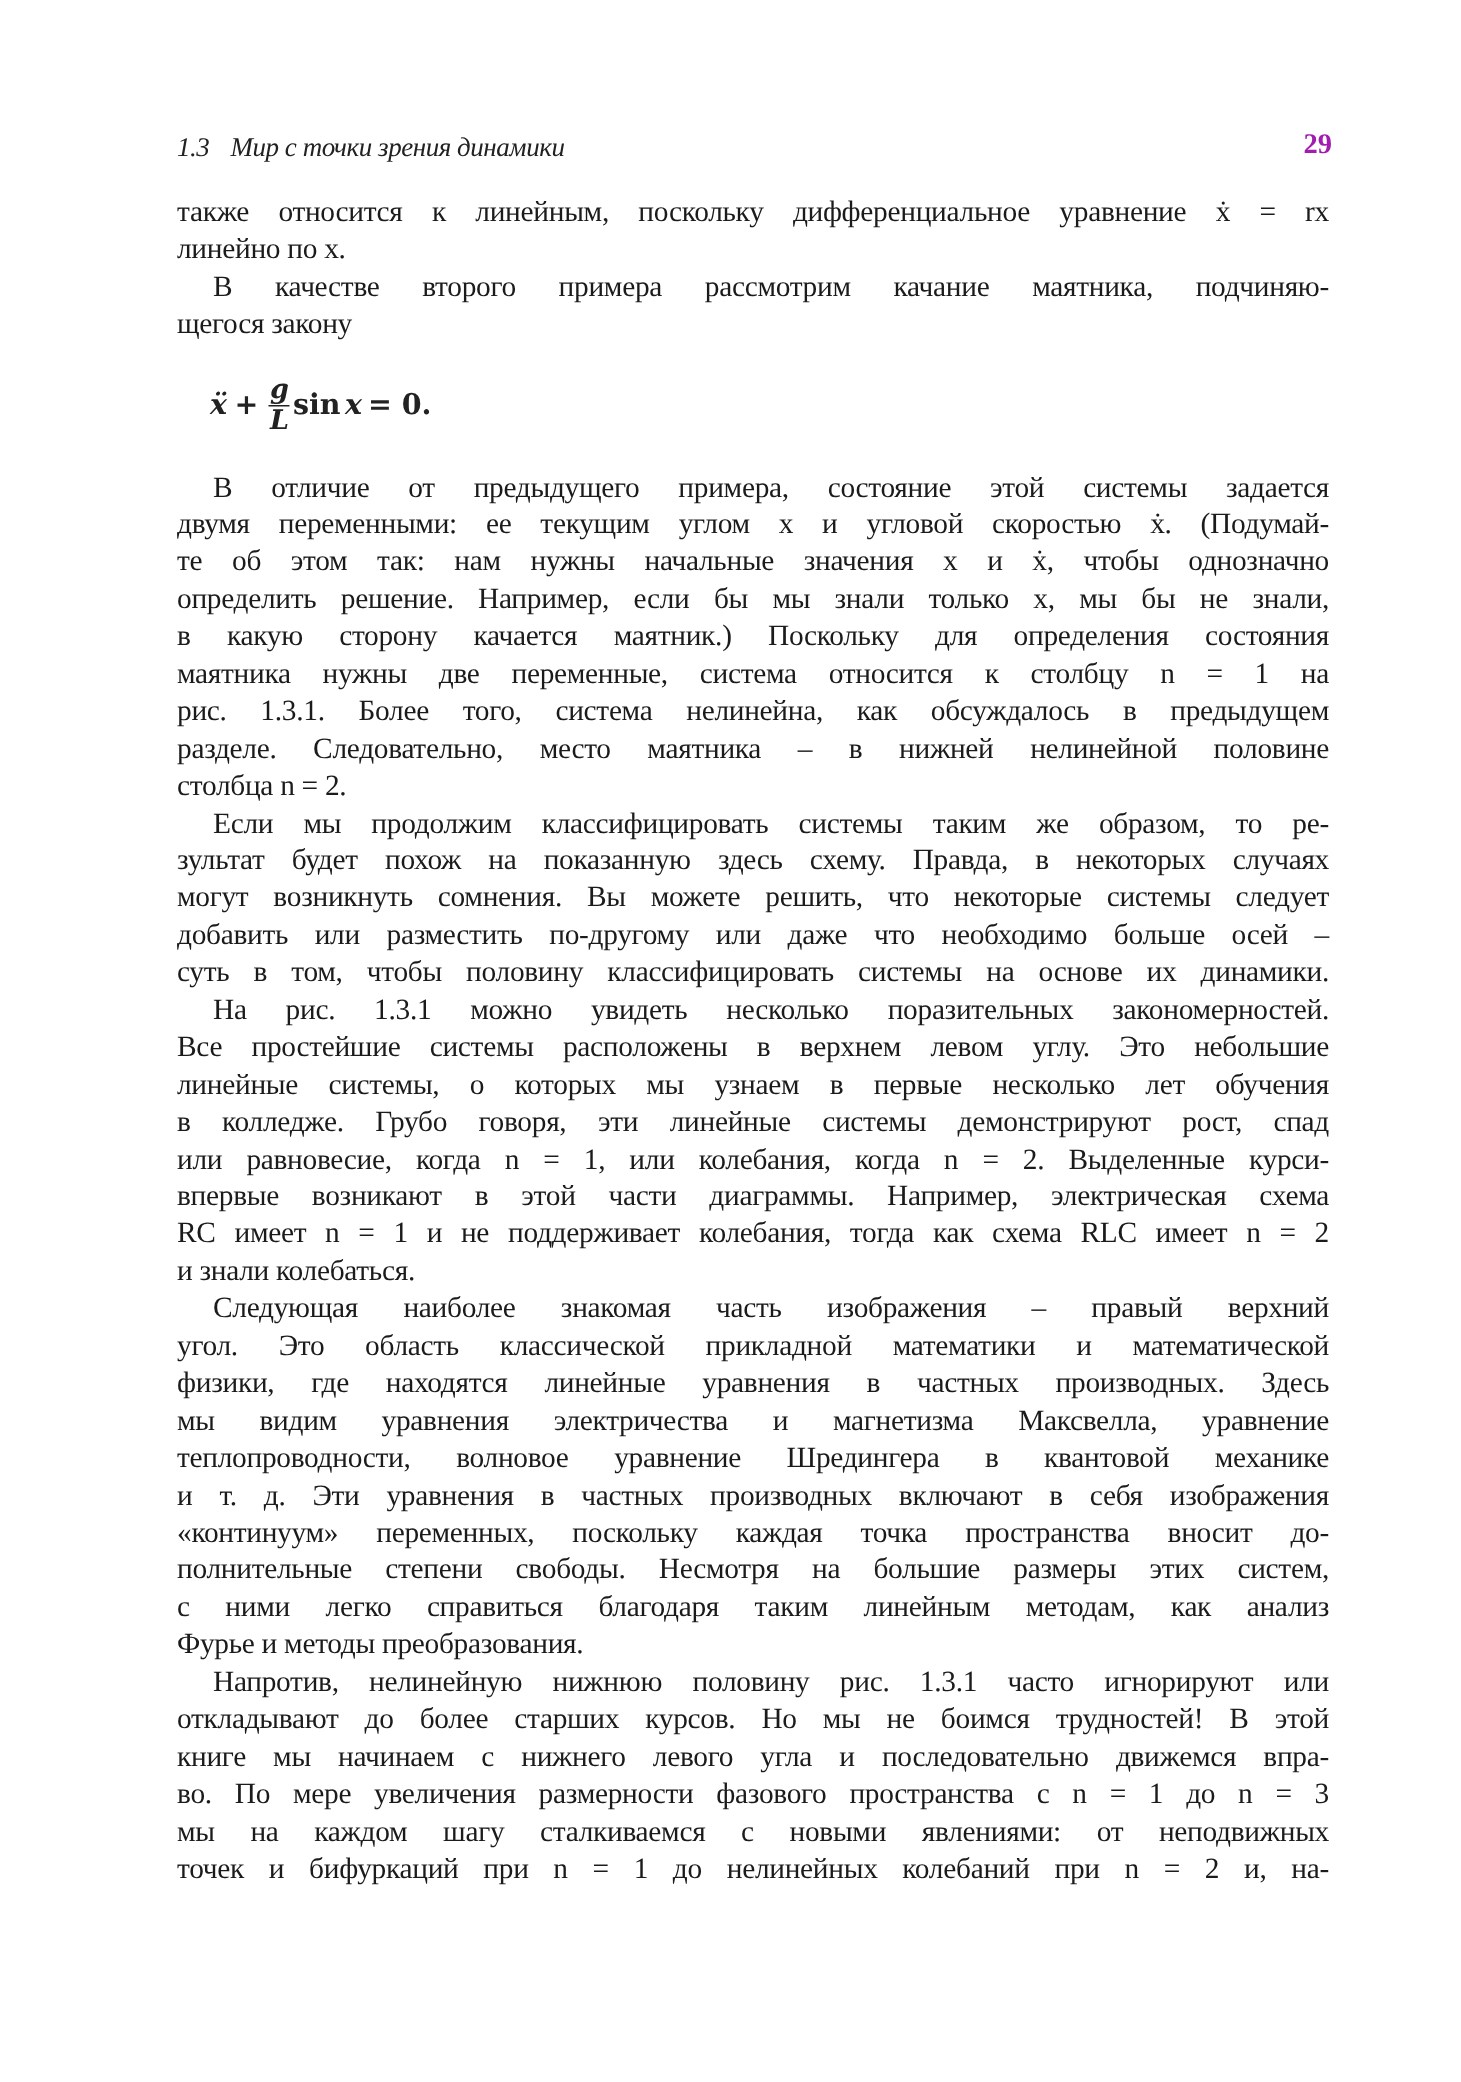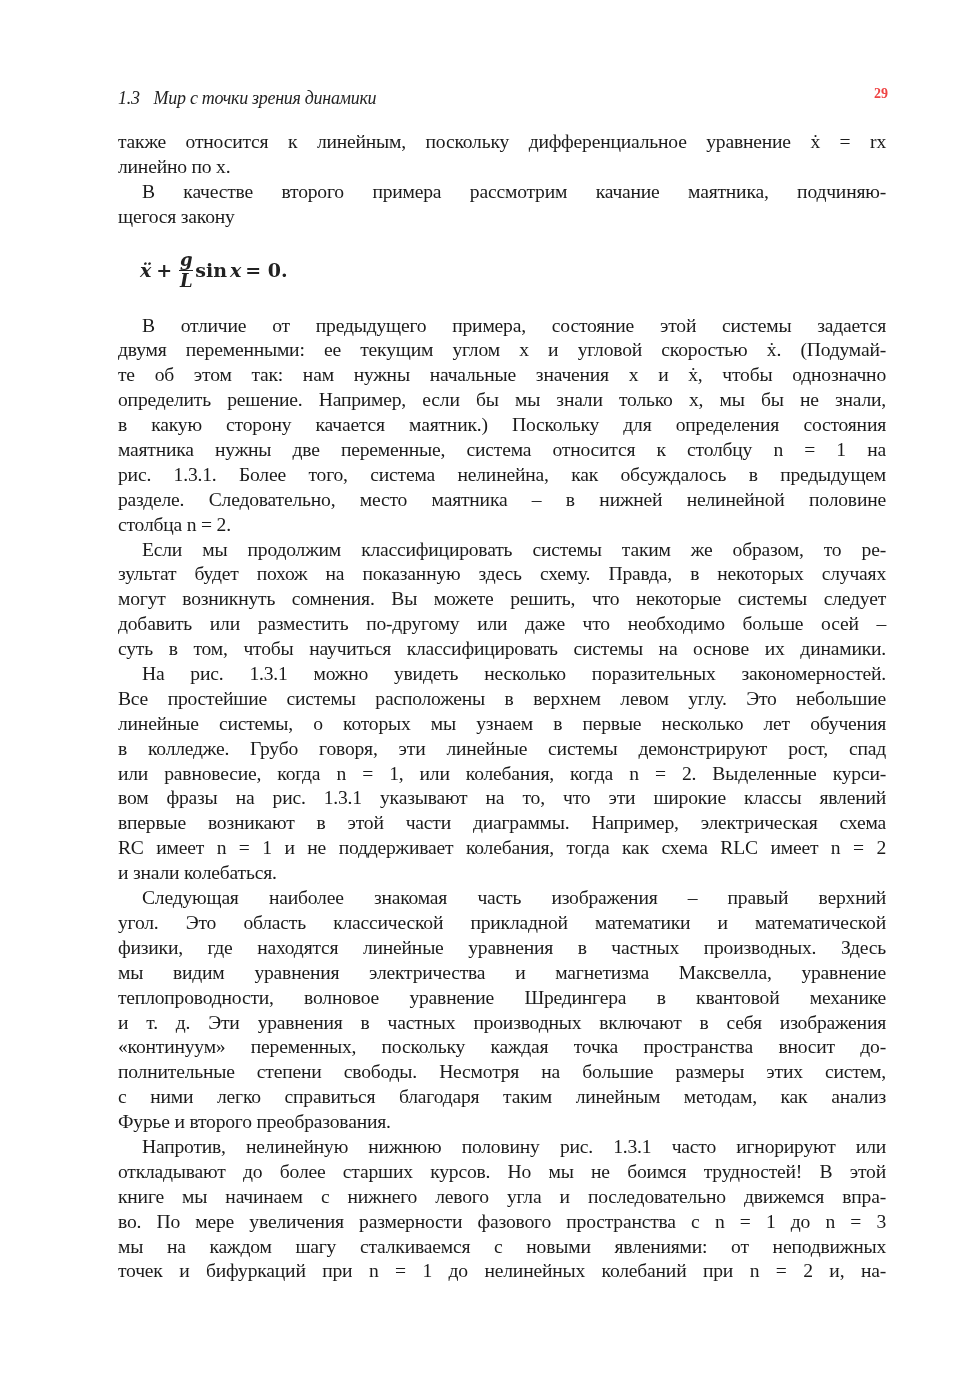--- a/index.html
+++ b/index.html
@@ -1,21 +1,21 @@
 <!DOCTYPE html>
 <html><head>
 <meta charset="utf-8">
 <style>
   html, body { margin: 0; padding: 0; background: #ffffff; }
   body { width: 974px; height: 1388px; position: relative; overflow: hidden; }
   .page { position: absolute; left: 0; top: 0; width: 880px; height: 1388px; background: #ffffff; color: #1a1a1a; }
   .running-head { position: absolute; top: 86px; left: 118px; width: 770px; height: 28px; }
   .rh-left { position: absolute; left: 0; top: 2px; font-family: "Liberation Serif", serif; font-style: italic; font-size: 18px; color: #222; letter-spacing: -0.3px; }
   .rh-left .num { margin-right: 14px; }
-  .rh-right { position: absolute; right: 0; top: 0; font-family: "Liberation Serif", serif; font-weight: bold; font-size: 14px; color: #ef4444; }
+  .rh-right { position: absolute; right: 0; top: 0; font-family: "Liberation Serif", serif; font-weight: bold; font-size: 19px; color: #a21caf; }
   .body { position: absolute; left: 118px; top: 130px; width: 768px; }
   .line { font-family: "Liberation Serif", serif; font-size: 19.6px; line-height: 24.9px; height: 24.9px; white-space: nowrap; text-align: justify; text-align-last: justify; color: #1b1b1b; letter-spacing: -0.2px; }
   .line.last { text-align-last: left; }
   .line.indent { padding-left: 24px; }
   .formula { height: 84px; position: relative; }
   .formula-inner { position: absolute; left: 22px; top: 20px; font-family: "DejaVu Serif", serif; font-size: 19px; font-weight: bold; color: #222; display: flex; align-items: center; }
   .frac { display: inline-flex; flex-direction: column; align-items: center; margin: 0 2px; font-style: italic; }
   .frac .num, .frac .den { line-height: 20px; font-size: 18px; }
   .frac .bar { width: 14px; border-top: 1.5px solid #222; }
   .it { font-style: italic; }
@@ -57,40 +57,39 @@
     <div class="line">определить решение. Например, если бы мы знали только x, мы бы не знали,</div>
     <div class="line">в какую сторону качается маятник.) Поскольку для определения состояния</div>
     <div class="line">маятника нужны две переменные, система относится к столбцу n = 1 на</div>
     <div class="line">рис. 1.3.1. Более того, система нелинейна, как обсуждалось в предыдущем</div>
     <div class="line">разделе. Следовательно, место маятника – в нижней нелинейной половине</div>
     <div class="line last">столбца n = 2.</div>
     <div class="line indent">Если мы продолжим классифицировать системы таким же образом, то ре-</div>
     <div class="line">зультат будет похож на показанную здесь схему. Правда, в некоторых случаях</div>
     <div class="line">могут возникнуть сомнения. Вы можете решить, что некоторые системы следует</div>
     <div class="line">добавить или разместить по-другому или даже что необходимо больше осей –</div>
-    <div class="line">суть в том, чтобы научиться классифицировать системы на основе их динамики.</div>
+    <div class="line">суть в том, чтобы половину классифицировать системы на основе их динамики.</div>
     <div class="line indent">На рис. 1.3.1 можно увидеть несколько поразительных закономерностей.</div>
     <div class="line">Все простейшие системы расположены в верхнем левом углу. Это небольшие</div>
     <div class="line">линейные системы, о которых мы узнаем в первые несколько лет обучения</div>
     <div class="line">в колледже. Грубо говоря, эти линейные системы демонстрируют рост, спад</div>
     <div class="line">или равновесие, когда n = 1, или колебания, когда n = 2. Выделенные курси-</div>
-    <div class="line">вом фразы на рис. 1.3.1 указывают на то, что эти широкие классы явлений</div>
     <div class="line">впервые возникают в этой части диаграммы. Например, электрическая схема</div>
     <div class="line">RC имеет n = 1 и не поддерживает колебания, тогда как схема RLC имеет n = 2</div>
     <div class="line last">и знали колебаться.</div>
     <div class="line indent">Следующая наиболее знакомая часть изображения – правый верхний</div>
     <div class="line">угол. Это область классической прикладной математики и математической</div>
     <div class="line">физики, где находятся линейные уравнения в частных производных. Здесь</div>
     <div class="line">мы видим уравнения электричества и магнетизма Максвелла, уравнение</div>
     <div class="line">теплопроводности, волновое уравнение Шредингера в квантовой механике</div>
     <div class="line">и т. д. Эти уравнения в частных производных включают в себя изображения</div>
     <div class="line">«континуум» переменных, поскольку каждая точка пространства вносит до-</div>
     <div class="line">полнительные степени свободы. Несмотря на большие размеры этих систем,</div>
     <div class="line">с ними легко справиться благодаря таким линейным методам, как анализ</div>
-    <div class="line last">Фурье и второго преобразования.</div>
+    <div class="line last">Фурье и методы преобразования.</div>
     <div class="line indent">Напротив, нелинейную нижнюю половину рис. 1.3.1 часто игнорируют или</div>
     <div class="line">откладывают до более старших курсов. Но мы не боимся трудностей! В этой</div>
     <div class="line">книге мы начинаем с нижнего левого угла и последовательно движемся впра-</div>
     <div class="line">во. По мере увеличения размерности фазового пространства с n = 1 до n = 3</div>
     <div class="line">мы на каждом шагу сталкиваемся с новыми явлениями: от неподвижных</div>
     <div class="line">точек и бифуркаций при n = 1 до нелинейных колебаний при n = 2 и, на-</div>
   </div>
 </div>
 
 </body></html>

